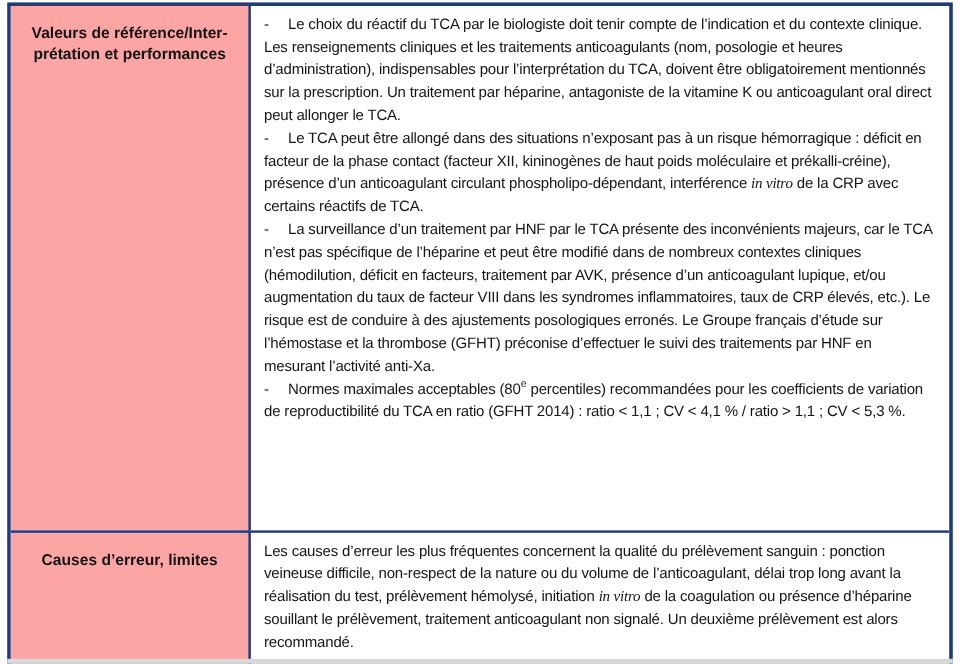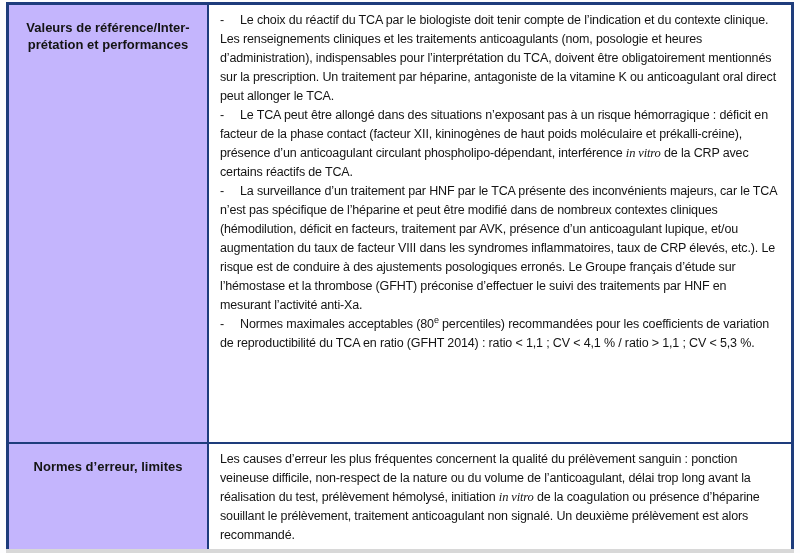--- a/index.html
+++ b/index.html
@@ -14,21 +14,21 @@
     position: absolute; left: 6px; top: 2px; width: 788px;
     box-sizing: border-box;
     border: 3px solid #1e3c7c;
     background: #ffffff;
     display: grid;
     grid-template-columns: 200px 1fr;
     grid-template-rows: 437px auto;
   }
   .hcell {
     box-sizing: border-box;
-    background: #c4b5fd;
+    background: #fca5a5;
     border-right: 2px solid #1e3c7c;
     padding: 14px 8px 0 8px;
     text-align: center;
     font-weight: bold;
     font-size: 13px;
     line-height: 17px;
     white-space: pre-line;
     overflow: hidden;
   }
   .ccell {
@@ -59,21 +59,21 @@
     <div class="hcell">Valeurs de référence/Inter-
 prétation et performances</div>
 
     <div class="ccell">
       <p class="bullet"><span class="dash">-</span><span>Le choix du réactif du TCA par le biologiste doit tenir compte de l’indication et du contexte clinique. Les renseignements cliniques et les traitements anticoagulants (nom, posologie et heures d’administration), indispensables pour l’interprétation du TCA, doivent être obligatoirement mentionnés sur la prescription. Un traitement par héparine, antagoniste de la vitamine K ou anticoagulant oral direct peut allonger le TCA.</span></p>
       <p class="bullet"><span class="dash">-</span><span>Le TCA peut être allongé dans des situations n’exposant pas à un risque hémorragique : déficit en facteur de la phase contact (facteur XII, kininogènes de haut poids moléculaire et prékalli-créine), présence d’un anticoagulant circulant phospholipo-dépendant, interférence </span><span class="it">in vitro</span><span> de la CRP avec certains réactifs de TCA.</span></p>
       <p class="bullet"><span class="dash">-</span><span>La surveillance d’un traitement par HNF par le TCA présente des inconvénients majeurs, car le TCA n’est pas spécifique de l’héparine et peut être modifié dans de nombreux contextes cliniques (hémodilution, déficit en facteurs, traitement par AVK, présence d’un anticoagulant lupique, et/ou augmentation du taux de facteur VIII dans les syndromes inflammatoires, taux de CRP élevés, etc.). Le risque est de conduire à des ajustements posologiques erronés. Le Groupe français d’étude sur l’hémostase et la thrombose (GFHT) préconise d’effectuer le suivi des traitements par HNF en mesurant l’activité anti-Xa.</span></p>
       <p class="bullet"><span class="dash">-</span><span>Normes maximales acceptables (80</span><sup class="sup-e">e</sup><span> percentiles) recommandées pour les coefficients de variation de reproductibilité du TCA en ratio (GFHT 2014) : ratio &lt; 1,1 ; CV &lt; 4,1 % / ratio &gt; 1,1 ; CV &lt; 5,3 %.</span></p>
     </div>
 
-    <div class="hcell row2">Normes d’erreur, limites</div>
+    <div class="hcell row2">Causes d’erreur, limites</div>
 
     <div class="ccell row2">
       <p class="plain"><span>Les causes d’erreur les plus fréquentes concernent la qualité du prélèvement sanguin : ponction veineuse difficile, non-respect de la nature ou du volume de l’anticoagulant, délai trop long avant la réalisation du test, prélèvement hémolysé, initiation </span><span class="it">in vitro</span><span> de la coagulation ou présence d’héparine souillant le prélèvement, traitement anticoagulant non signalé. Un deuxième prélèvement est alors recommandé.</span></p>
     </div>
 
   </div>
 
   <div class="bottom-strip"></div>
 </div>
 

